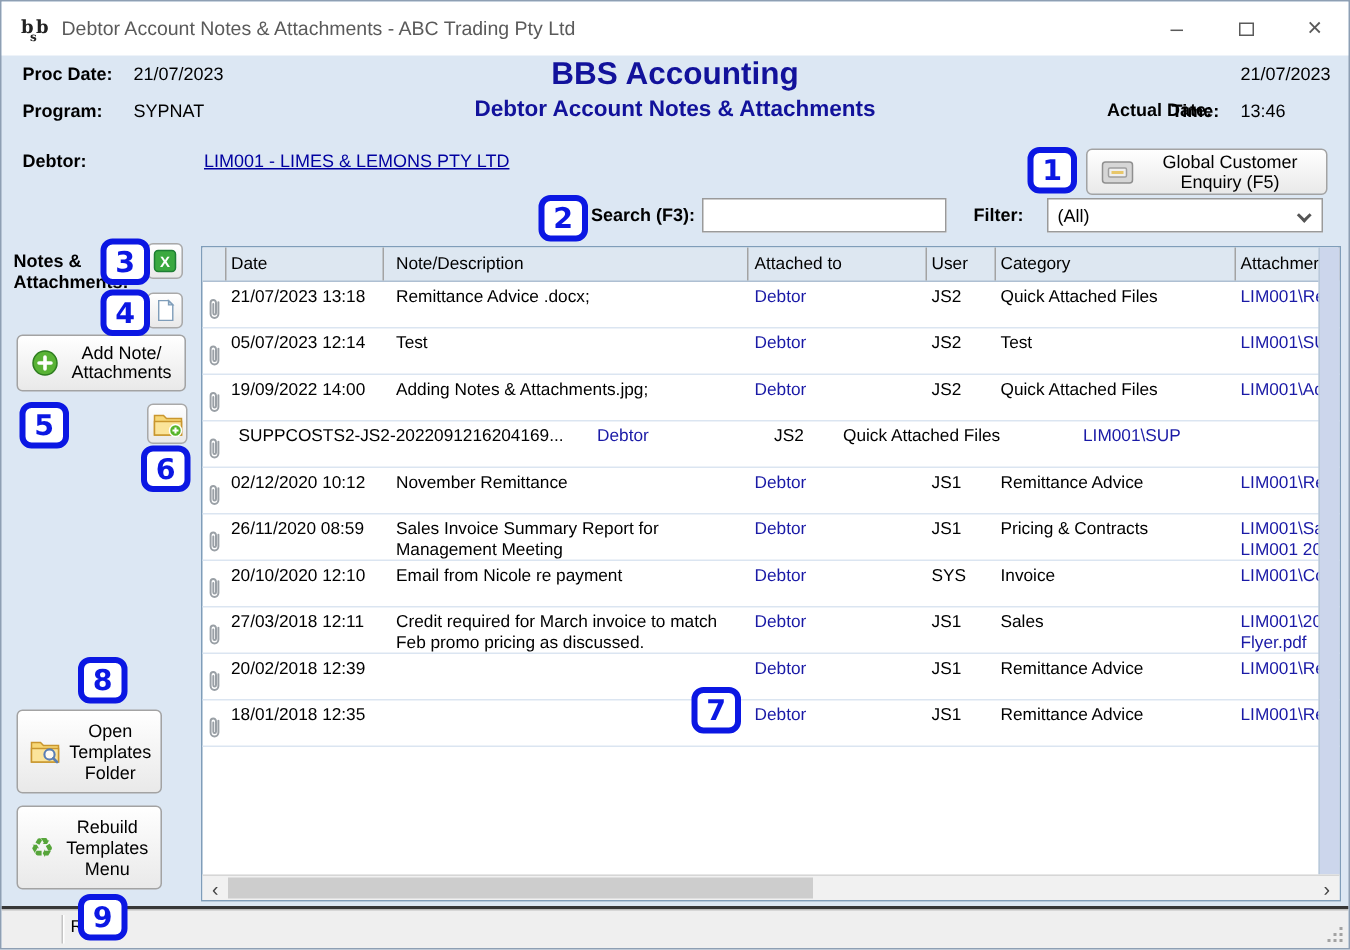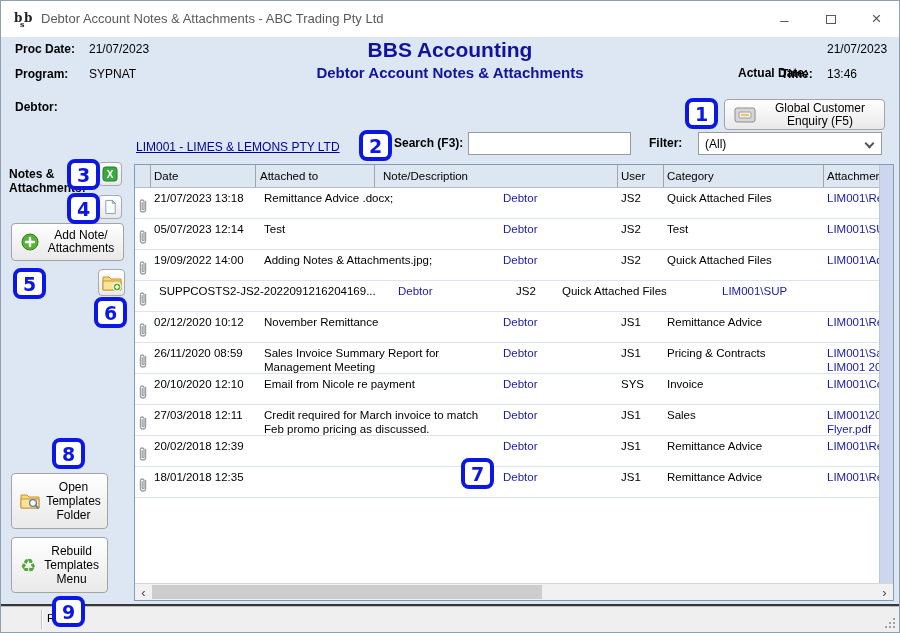--- a/index.html
+++ b/index.html
@@ -119,21 +119,21 @@
   <div class="lbl" style="left:14px; top:66px;">Program:</div>
   <div class="val" style="left:88px; top:66px;">SYPNAT</div>
   <div class="app-title">BBS Accounting</div>
   <div class="screen-title">Debtor Account Notes &amp; Attachments</div>
   <div class="lbl" style="left:737px; top:41px;margin-top:24px;">Actual Date:</div>
   <div class="val" style="left:826px; top:41px;">21/07/2023</div>
   <div class="lbl" style="left:780px; top:66px;">Time:</div>
   <div class="val" style="left:826px; top:66px;">13:46</div>
 
   <div class="lbl" style="left:14px; top:99px;">Debtor:</div>
-  <a class="link val" style="left:135px; top:99px;margin-top:40px;">LIM001 - LIMES &amp; LEMONS PTY LTD</a>
+  <a class="link val" style="left:135px; top:99px;">LIM001 - LIMES &amp; LEMONS PTY LTD</a>
 
   <div class="btn global-btn">
     <svg width="22" height="18" viewBox="0 0 22 18">
       <rect x="1" y="2" width="20" height="14" rx="2" fill="#d6d6d6" stroke="#8f8f8f"></rect>
       <rect x="5" y="6" width="12" height="6" rx="1" fill="#efefef" stroke="#9f9f9f"></rect>
       <rect x="7" y="8" width="8" height="2" fill="#e8c76a"></rect>
     </svg>
     <div class="txt">
       <div>Global Customer</div>
       <div>Enquiry (F5)</div>
@@ -201,22 +201,22 @@
       <div>Rebuild</div>
       <div>Templates</div>
       <div>Menu</div>
     </div>
   </div>
 
   <div id="table">
     <div class="thead">
       <div class="cell c-clip"></div>
       <div class="cell c-date">Date</div>
+      <div class="cell c-desc">Note/Description</div>
       <div class="cell c-att">Attached to</div>
-      <div class="cell c-desc">Note/Description</div>
       <div class="cell c-user">User</div>
       <div class="cell c-cat">Category</div>
       <div class="cell c-file">Attachment</div>
     </div>
     <div id="tbody">
         <div class="trow">
           <div class="cell c-clip">
   <svg width="10" height="16" viewBox="0 0 10 16">
     <path d="M7.6 3.4 v8 a2.6 2.6 0 0 1 -5.2 0 V3.8 a1.8 1.8 0 0 1 3.6 0 v7 a0.9 0.9 0 0 1 -1.8 0 V4.6" fill="none" stroke="#9aa0a6" stroke-width="1.3" stroke-linecap="round"></path>
   </svg>

